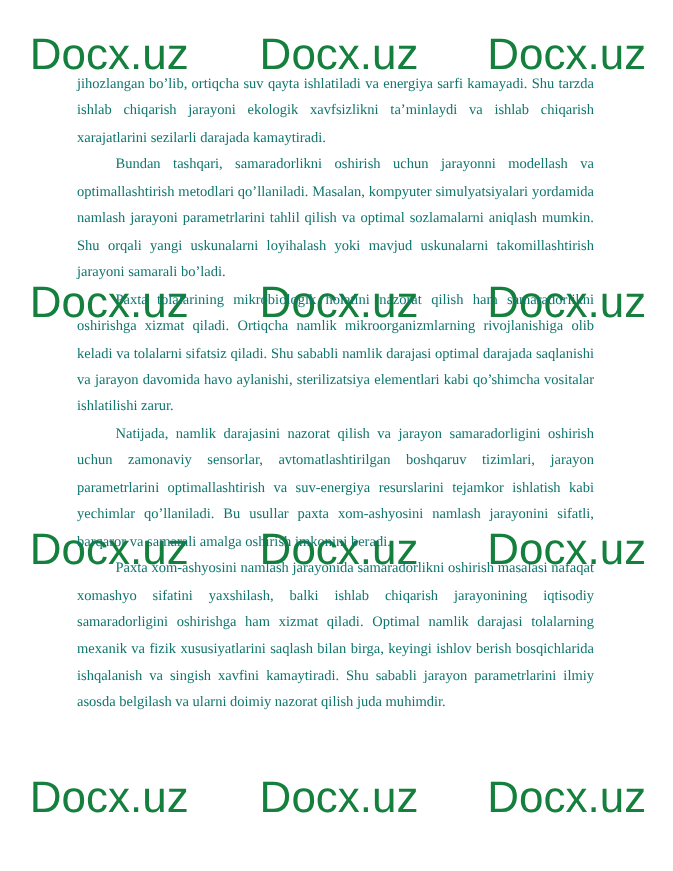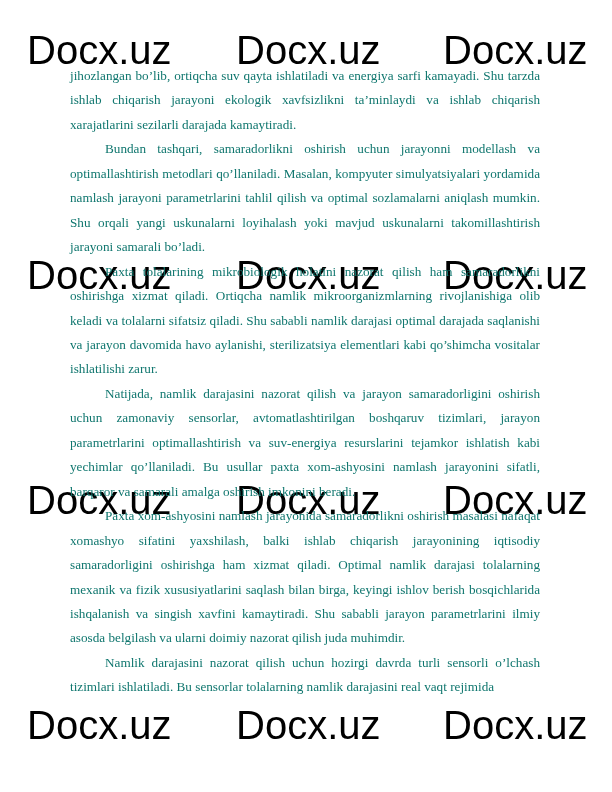--- a/index.html
+++ b/index.html
@@ -18,21 +18,21 @@
       left: 0; top: 0;
       width: 612px; height: 792px;
       pointer-events: none;
       z-index: 0;
     }
     .watermark {
       position: absolute;
       font-family: "Liberation Sans", "DejaVu Sans", sans-serif;
       font-size: 40px;
       line-height: 40px;
-      color: #000000;
+      color: #15803d;
       white-space: nowrap;
       letter-spacing: 0px;
       text-align: right;
     }
     .page-content {
       position: absolute;
       left: 70px;
       top: 64px;
       width: 470px;
       z-index: 1;
@@ -70,14 +70,13 @@
   <div class="watermark" style="left:236px;top:705px;">Docx.uz</div>
   <div class="watermark" style="left:443px;top:705px;">Docx.uz</div>
 </div>
 
 <div class="page-content">
   <p class="paragraph">jihozlangan bo’lib, ortiqcha suv qayta ishlatiladi va energiya sarfi kamayadi. Shu tarzda ishlab chiqarish jarayoni ekologik xavfsizlikni ta’minlaydi va ishlab chiqarish xarajatlarini sezilarli darajada kamaytiradi.</p>
   <p class="paragraph indent">Bundan tashqari, samaradorlikni oshirish uchun jarayonni modellash va optimallashtirish metodlari qo’llaniladi. Masalan, kompyuter simulyatsiyalari yordamida namlash jarayoni parametrlarini tahlil qilish va optimal sozlamalarni aniqlash mumkin. Shu orqali yangi uskunalarni loyihalash yoki mavjud uskunalarni takomillashtirish jarayoni samarali bo’ladi.</p>
   <p class="paragraph indent">Paxta tolalarining mikrobiologik holatini nazorat qilish ham samaradorlikni oshirishga xizmat qiladi. Ortiqcha namlik mikroorganizmlarning rivojlanishiga olib keladi va tolalarni sifatsiz qiladi. Shu sababli namlik darajasi optimal darajada saqlanishi va jarayon davomida havo aylanishi, sterilizatsiya elementlari kabi qo’shimcha vositalar ishlatilishi zarur.</p>
   <p class="paragraph indent">Natijada, namlik darajasini nazorat qilish va jarayon samaradorligini oshirish uchun zamonaviy sensorlar, avtomatlashtirilgan boshqaruv tizimlari, jarayon parametrlarini optimallashtirish va suv-energiya resurslarini tejamkor ishlatish kabi yechimlar qo’llaniladi. Bu usullar paxta xom-ashyosini namlash jarayonini sifatli, barqaror va samarali amalga oshirish imkonini beradi.</p>
   <p class="paragraph indent">Paxta xom-ashyosini namlash jarayonida samaradorlikni oshirish masalasi nafaqat xomashyo sifatini yaxshilash, balki ishlab chiqarish jarayonining iqtisodiy samaradorligini oshirishga ham xizmat qiladi. Optimal namlik darajasi tolalarning mexanik va fizik xususiyatlarini saqlash bilan birga, keyingi ishlov berish bosqichlarida ishqalanish va singish xavfini kamaytiradi. Shu sababli jarayon parametrlarini ilmiy asosda belgilash va ularni doimiy nazorat qilish juda muhimdir.</p>
-  <p class="paragraph indent">Namlik darajasini nazorat qilish uchun hozirgi davrda turli sensorli o’lchash tizimlari ishlatiladi. Bu sensorlar tolalarning namlik darajasini real vaqt rejimida</p>
 </div>
 
 </body></html>

